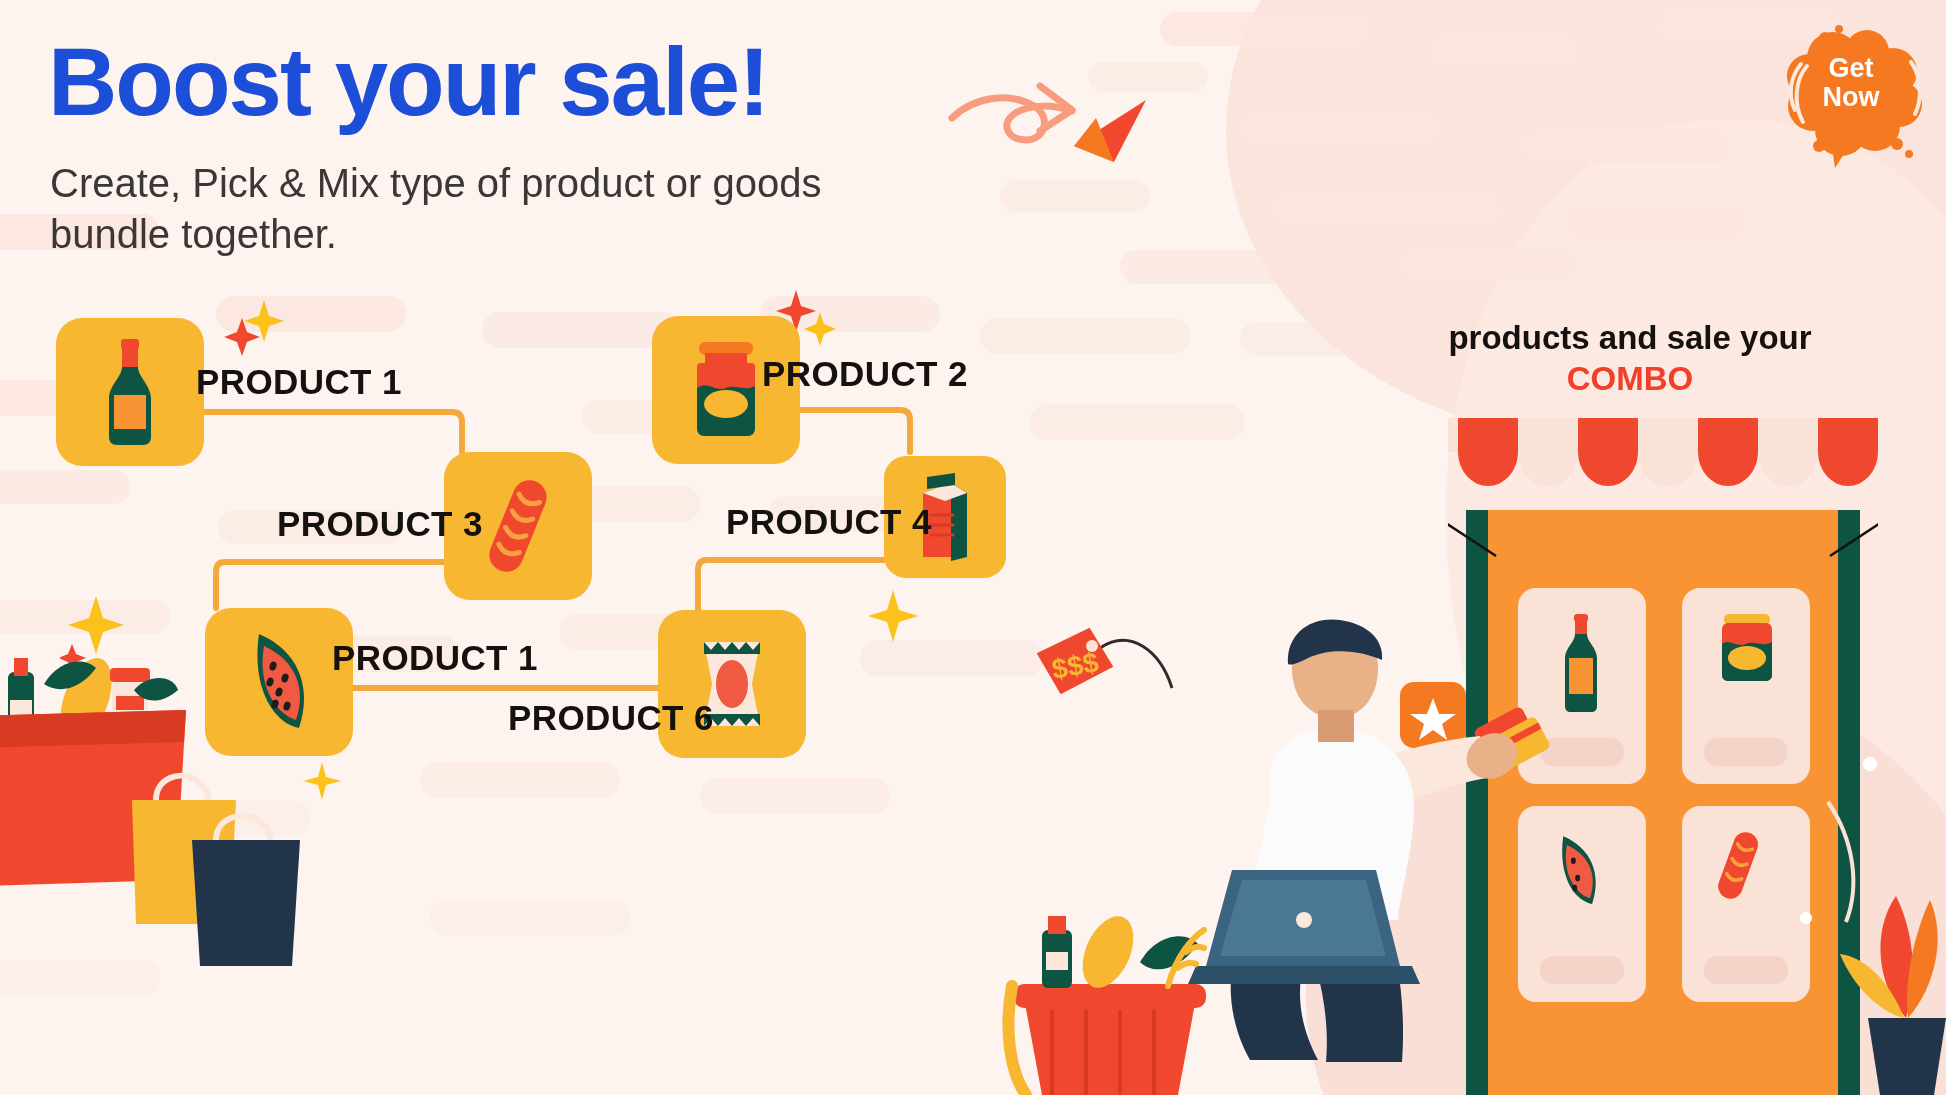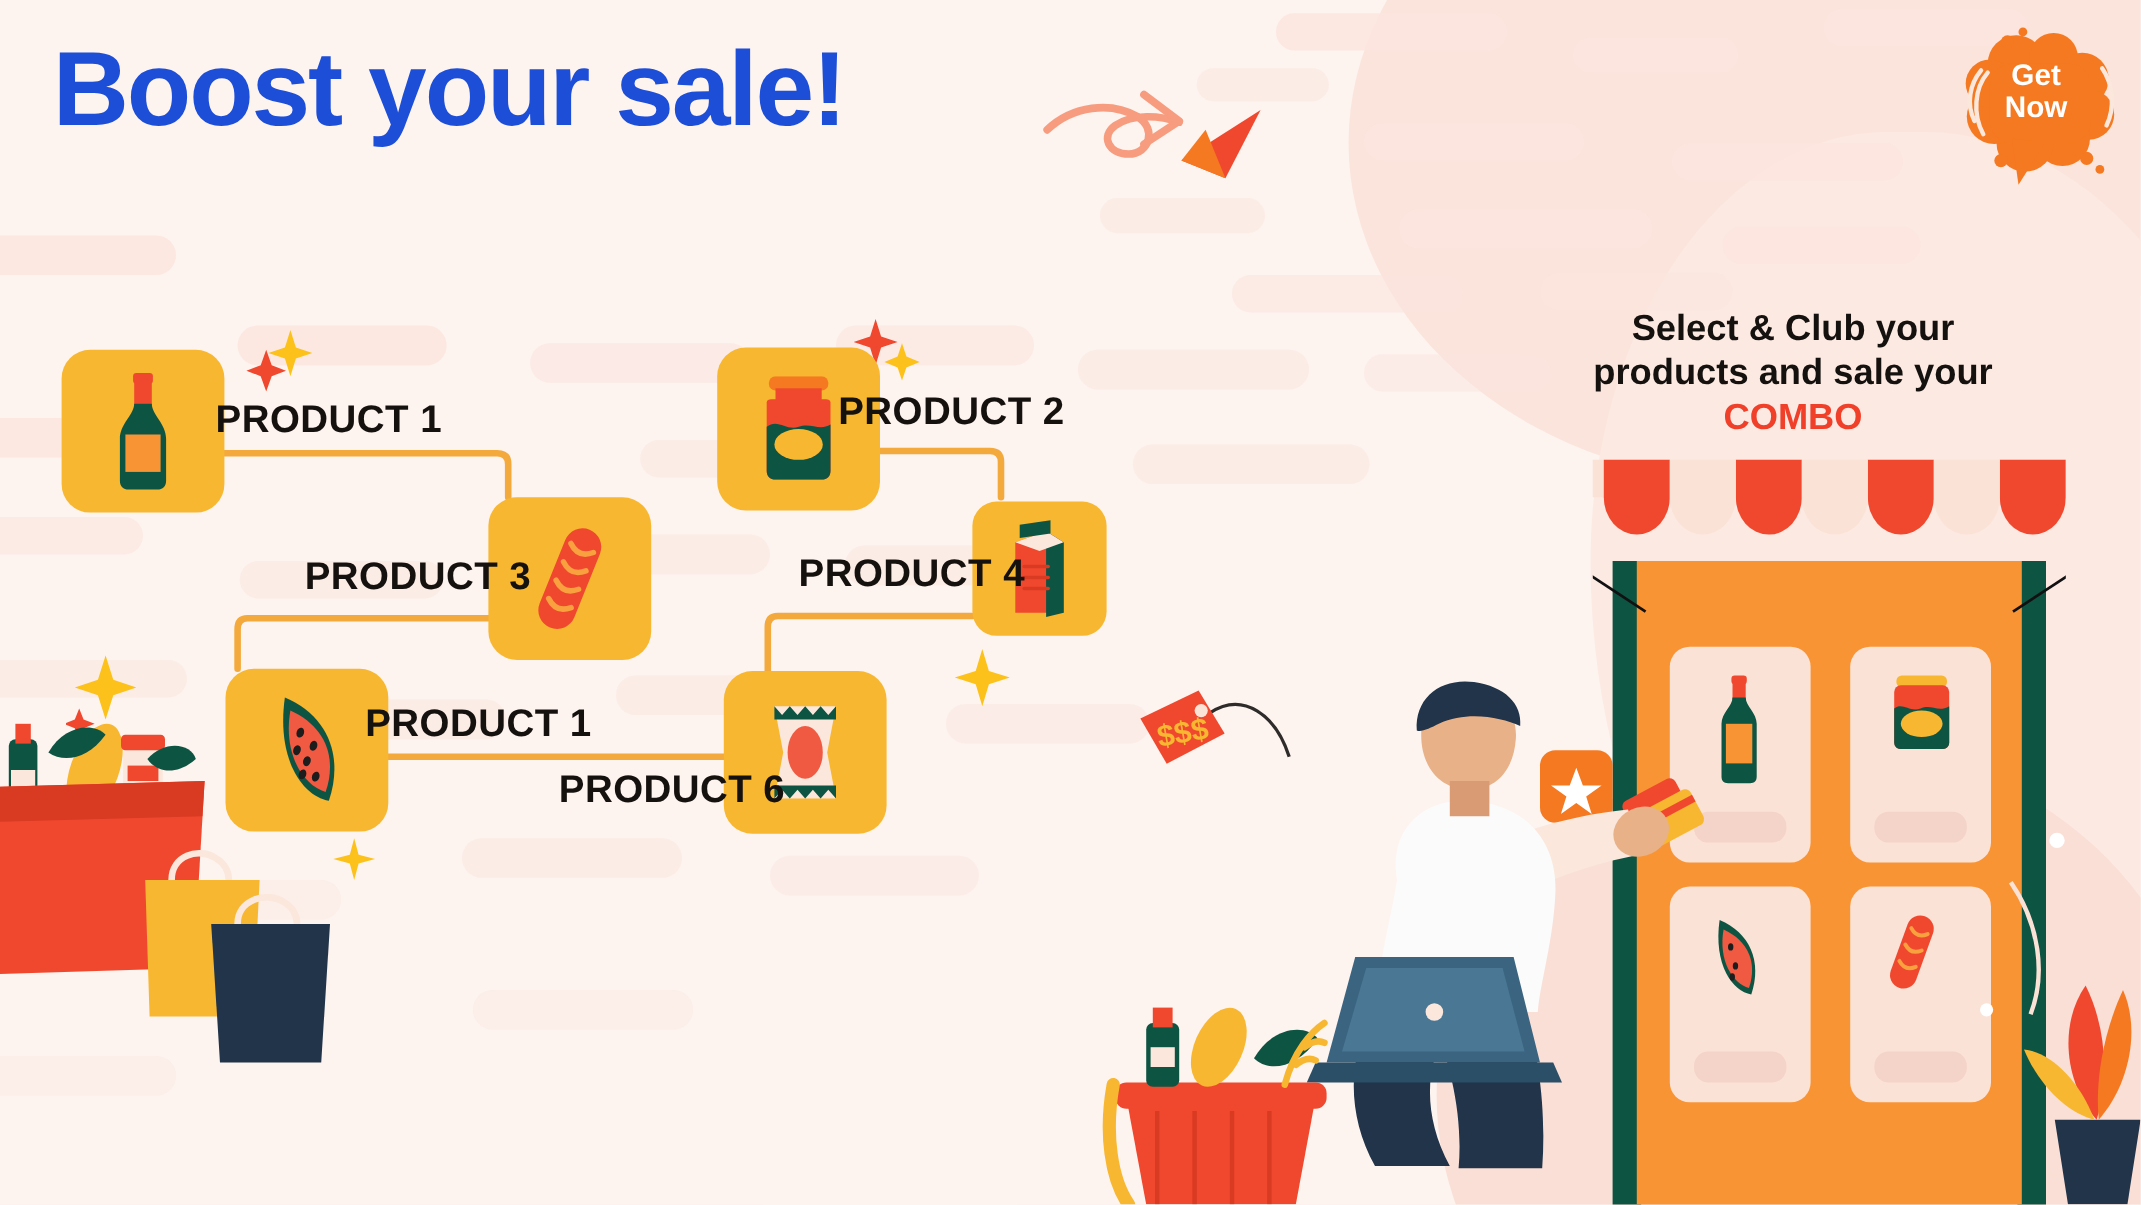--- a/index.html
+++ b/index.html
@@ -123,20 +123,21 @@
   <div class="brick" style="left:255px;top:636px;width:205px;height:36px;opacity:.55;"></div>
   <div class="brick" style="left:560px;top:614px;width:195px;height:36px;opacity:.5;"></div>
   <div class="brick" style="left:860px;top:640px;width:185px;height:36px;opacity:.45;"></div>
   <div class="brick" style="left:420px;top:762px;width:200px;height:36px;opacity:.55;"></div>
   <div class="brick" style="left:700px;top:778px;width:190px;height:36px;opacity:.45;"></div>
   <div class="brick" style="left:120px;top:800px;width:190px;height:36px;opacity:.4;"></div>
   <div class="brick" style="left:430px;top:900px;width:200px;height:36px;opacity:.4;"></div>
   <div class="brick" style="left:-30px;top:960px;width:190px;height:36px;opacity:.4;"></div>
 
   <div class="headline">Boost your sale!</div>
+  <div class="subhead">Create, Pick &amp; Mix type of product or goods bundle together.</div>
 
   <svg class="scene" viewBox="0 0 1946 1095" style="z-index:3;">
     <path d="M952 118 C 975 96, 1010 92, 1034 106 C 1052 117, 1045 140, 1026 140
              C 1008 140, 1000 124, 1014 114 C 1030 103, 1055 105, 1072 111" fill="none" stroke="#f79c7f" stroke-width="7" stroke-linecap="round"></path>
     <path d="M1040 86 L1072 110 L1040 131" fill="none" stroke="#f79c7f" stroke-width="7" stroke-linecap="round" stroke-linejoin="round"></path>
     <polygon points="1074,146 1146,100 1114,162" fill="#f0482e"></polygon>
     <polygon points="1074,146 1114,162 1096,118" fill="#f57920"></polygon>
   </svg>
 
   <div class="badge-wrap">
@@ -164,21 +165,21 @@
         <path d="M136 44 C 146 58, 148 80, 140 96"></path>
       </g>
     </svg>
     <div class="badge-text">
       <span>Get</span><br>
       <span>Now</span>
     </div>
   </div>
 
   <div class="right-heading">
-    <span>Select &amp; Club your</span><br>
+    <br>
     <span>products and sale your</span><br>
     <span class="combo">COMBO</span>
   </div>
 
   <svg class="flow-svg" viewBox="0 0 1250 1000">
     <g fill="none" stroke="#f4a93c" stroke-width="6" stroke-linecap="round" stroke-linejoin="round">
 
       <path d="M181 412 H 452 Q 462 412 462 422 V 452"></path>
 
       <path d="M768 410 H 900 Q 910 410 910 420 V 452"></path>

